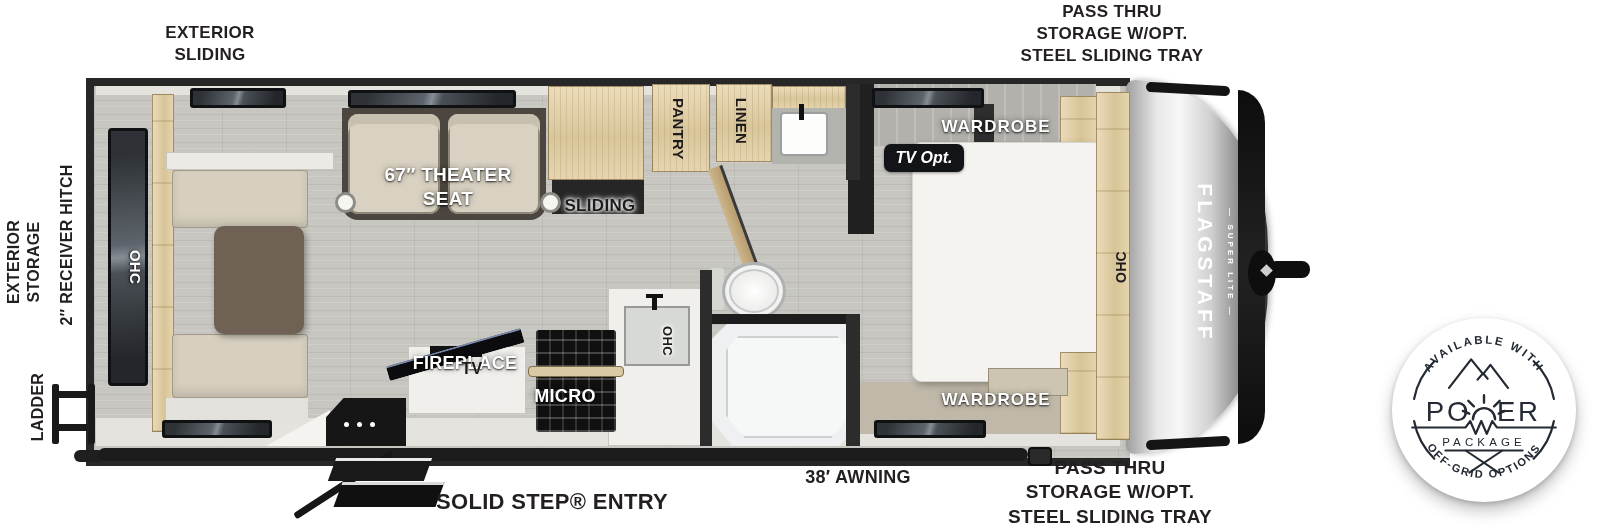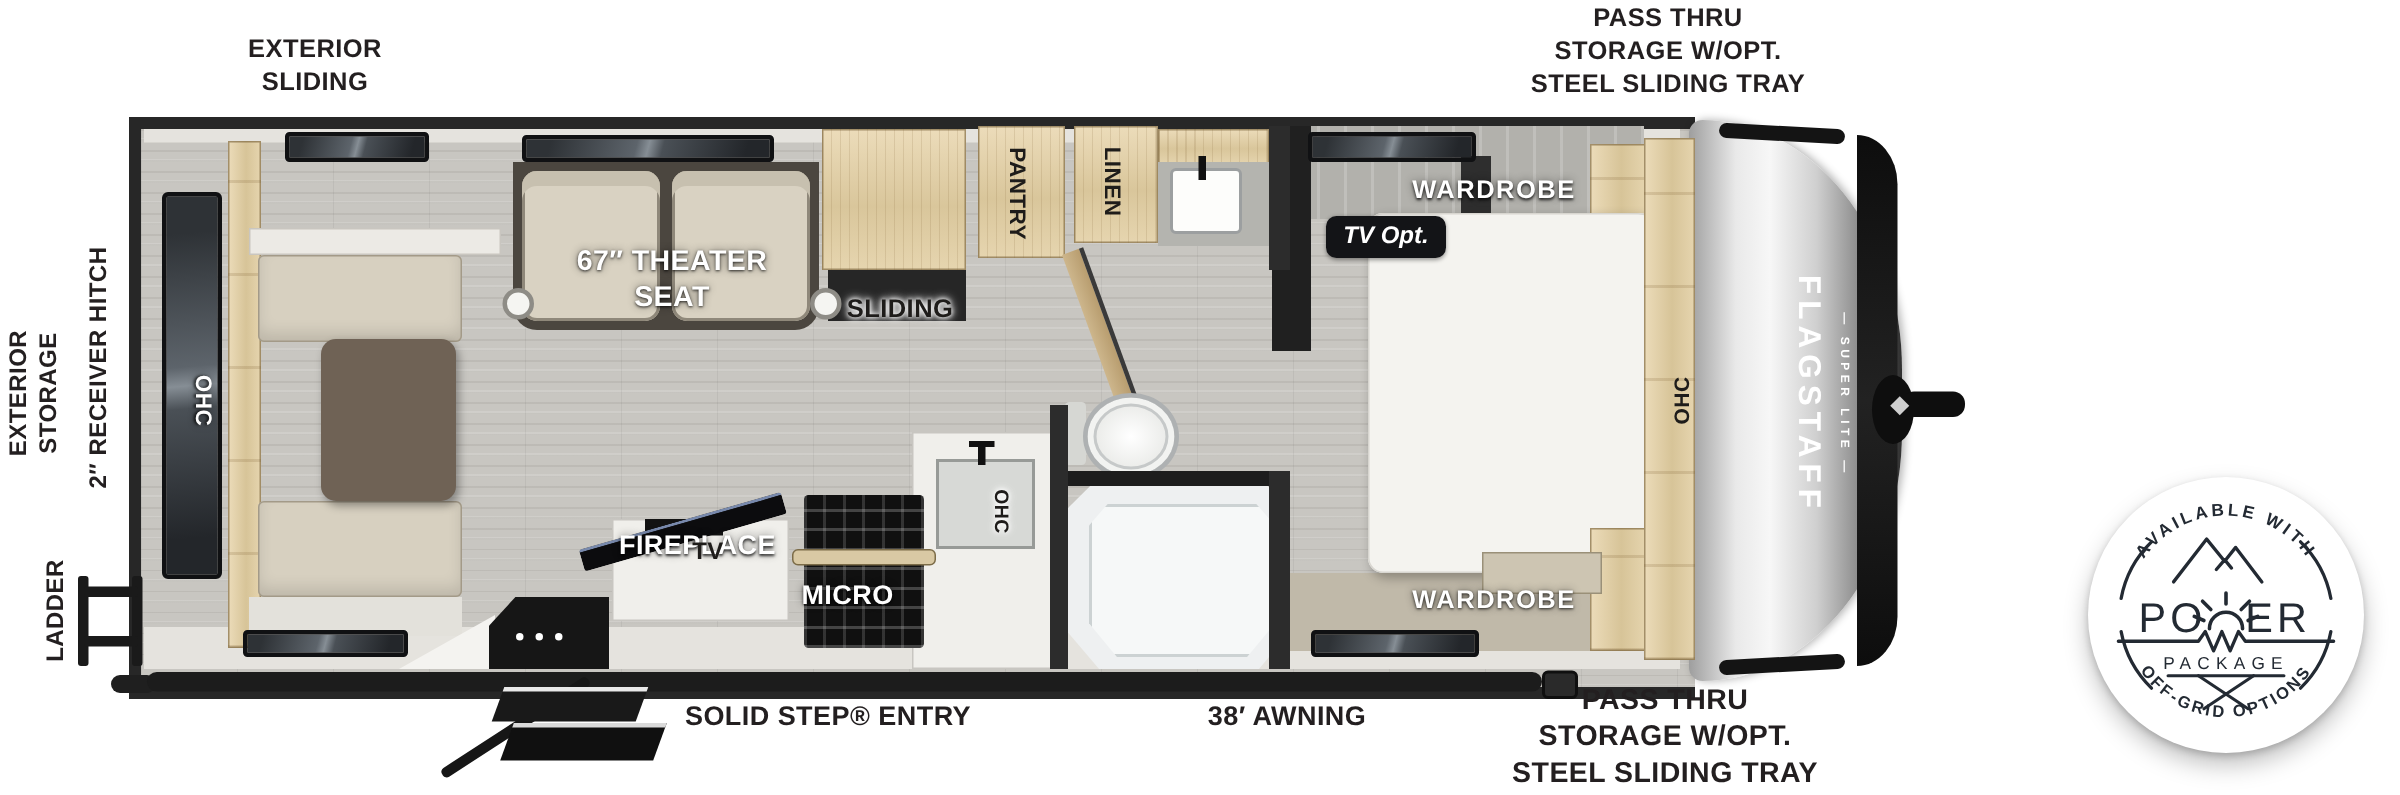--- a/index.html
+++ b/index.html
@@ -166,21 +166,21 @@
 
   <div class="lbl" style="left:210px;top:44px;font-size:17px;">EXTERIOR
 SLIDING</div>
   <div class="lbl" style="left:1112px;top:34px;font-size:17px;">PASS THRU
 STORAGE W/OPT.
 STEEL SLIDING TRAY</div>
   <div class="lbl r270" style="left:24px;top:262px;font-size:16px;">EXTERIOR
 STORAGE</div>
   <div class="lbl r270" style="left:67px;top:245px;font-size:16px;">2″ RECEIVER HITCH</div>
   <div class="lbl r270" style="left:38px;top:407px;font-size:16px;">LADDER</div>
-  <div class="lbl" style="left:552px;top:478px;font-size:18px;text-align:right;">SOLID STEP® ENTRY</div>
+  <div class="lbl" style="left:552px;top:502px;font-size:22px;text-align:right;">SOLID STEP® ENTRY</div>
   <div class="lbl" style="left:858px;top:478px;font-size:18px;">38′ AWNING</div>
   <div class="lbl" style="left:1110px;top:492px;font-size:19px;">PASS THRU
 STORAGE W/OPT.
 STEEL SLIDING TRAY</div>
 
   <div class="lbl white r90" style="left:135px;top:267px;font-size:15px;">OHC</div>
   <div class="lbl white" style="left:448px;top:187px;font-size:19px;">67″ THEATER
 SEAT</div>
   <div class="lbl glow" style="left:600px;top:206px;font-size:17px;">SLIDING</div>
   <div class="lbl dark r90" style="left:678px;top:129px;font-size:15px;">PANTRY</div>

